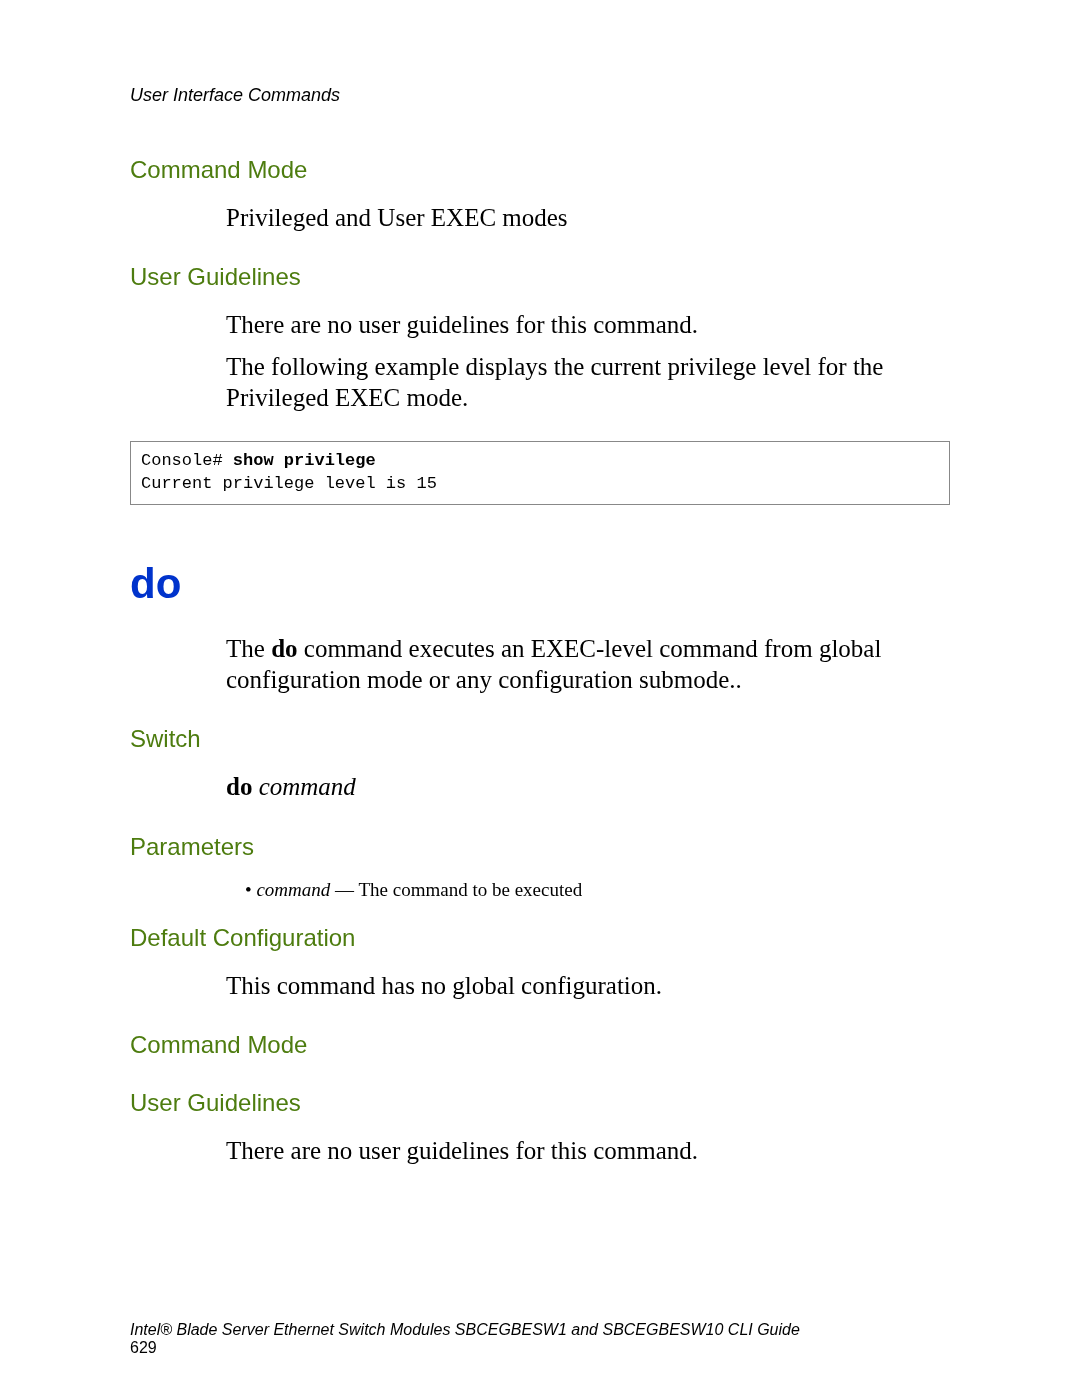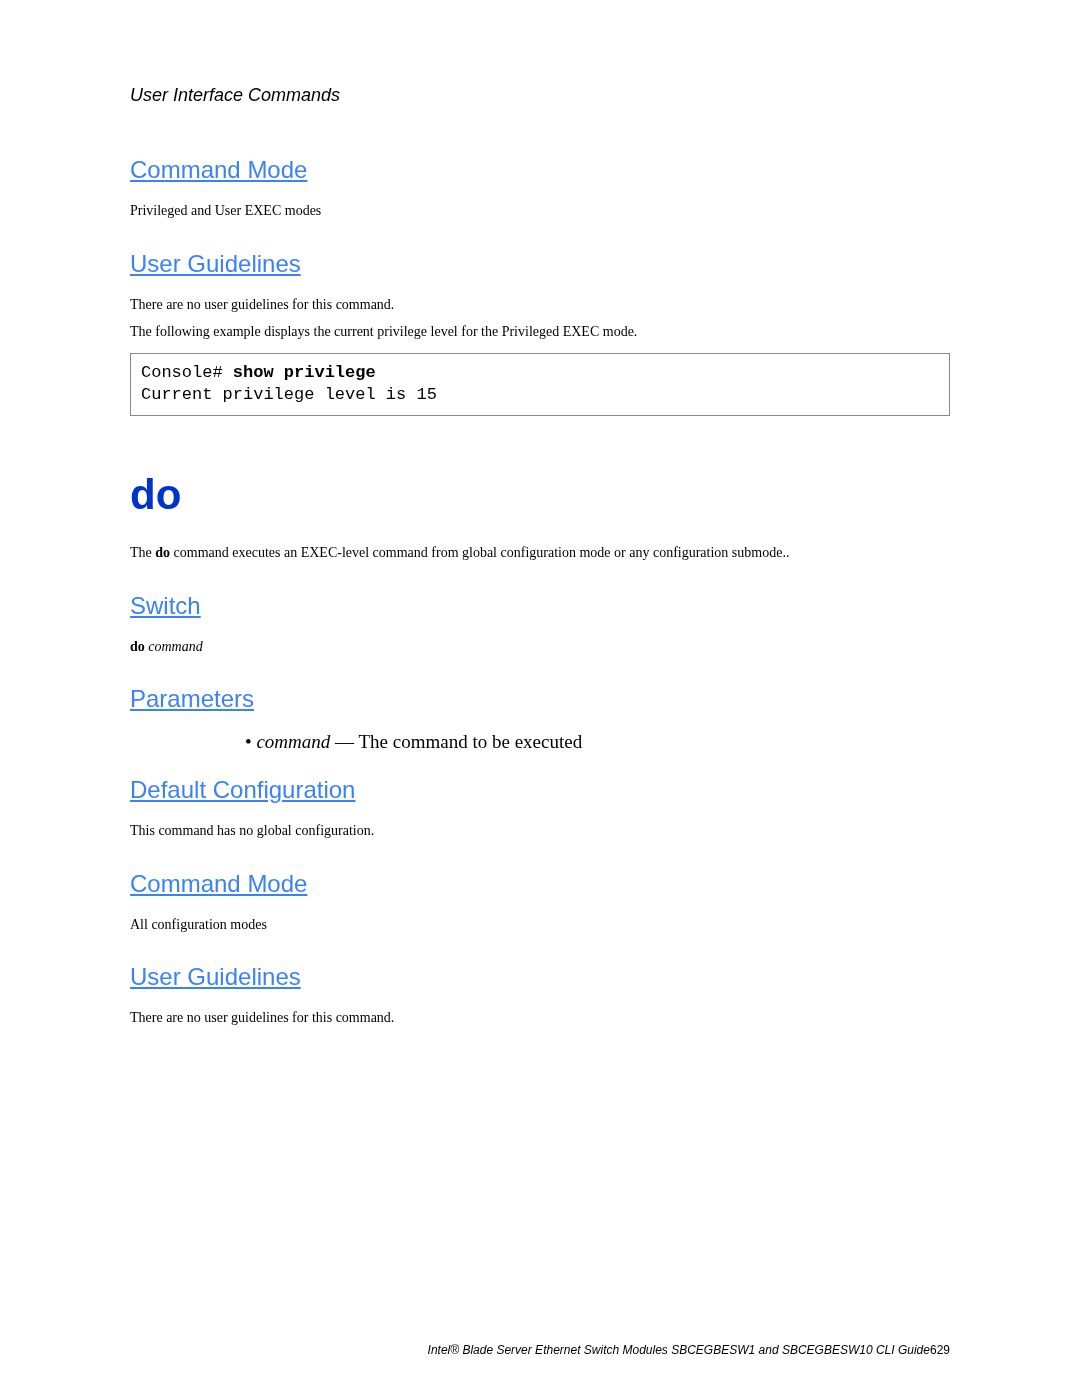--- a/index.html
+++ b/index.html
@@ -16,45 +16,45 @@
     padding: 85px 130px 0 130px;
     box-sizing: border-box;
   }
   .header-right {
     font-style: italic;
     font-size: 18px;
     font-family: Arial, Helvetica, sans-serif;
     margin-bottom: 50px;
   }
   .h2 {
-    color: #3b82f6;
+    color: #4d7c0f;
     font-family: Arial, Helvetica, sans-serif;
     font-size: 24px;
     font-weight: 400;
     margin: 30px 0 18px 0;
-    text-decoration: underline;
   }
   .h1 {
     color: #0033cc;
     font-family: Arial, Helvetica, sans-serif;
     font-size: 42px;
     font-weight: 700;
     margin: 55px 0 25px 0;
   }
   .body-text {
-    font-size: 14px;
+    font-size: 25px;
+    margin-left: 96px;
     margin-bottom: 10px;
     line-height: 1.25;
   }
   .code-box {
     border: 1px solid #888888;
     padding: 8px 10px;
     font-family: "Courier New", Courier, monospace;
     font-size: 17px;
-    margin-top: 12px;
+    margin-top: 28px;
     line-height: 1.35;
     white-space: pre;
   }
   .bold { font-weight: 700; }
   .italic { font-style: italic; }
   .bullet {
     margin-left: 115px;
     font-size: 19px;
     margin-bottom: 10px;
     margin-top: 14px;
@@ -62,23 +62,24 @@
   .bullet::before {
     content: "•  ";
   }
   .footer {
     position: absolute;
     bottom: 40px;
     left: 130px;
     right: 130px;
     font-family: Arial, Helvetica, sans-serif;
     font-style: italic;
-    font-size: 12px;
+    font-size: 16px;
     display: flex;
     justify-content: flex-end;
+    flex-direction: column;
   }
   .footer .pg { font-style: normal; }
 </style>
 </head>
 <body>
 
 <div class="page">
 
   <div class="header-right">User Interface Commands</div>
 
@@ -99,21 +100,20 @@
   <div class="h2">Switch</div>
   <div class="body-text"><span class="bold">do</span><span class="italic"> command</span></div>
 
   <div class="h2">Parameters</div>
   <div class="bullet"><span class="italic">command</span><span> — The command to be executed</span></div>
 
   <div class="h2" style="margin-top:23px">Default Configuration</div>
   <div class="body-text">This command has no global configuration.</div>
 
   <div class="h2">Command Mode</div>
-  <div class="body-text">All configuration modes</div>
 
   <div class="h2">User Guidelines</div>
   <div class="body-text">There are no user guidelines for this command.</div>
 
 </div>
 
 <div class="footer">
   <span>Intel® Blade Server Ethernet Switch Modules SBCEGBESW1 and SBCEGBESW10 CLI Guide</span>
   <span class="pg">629</span>
 </div>

